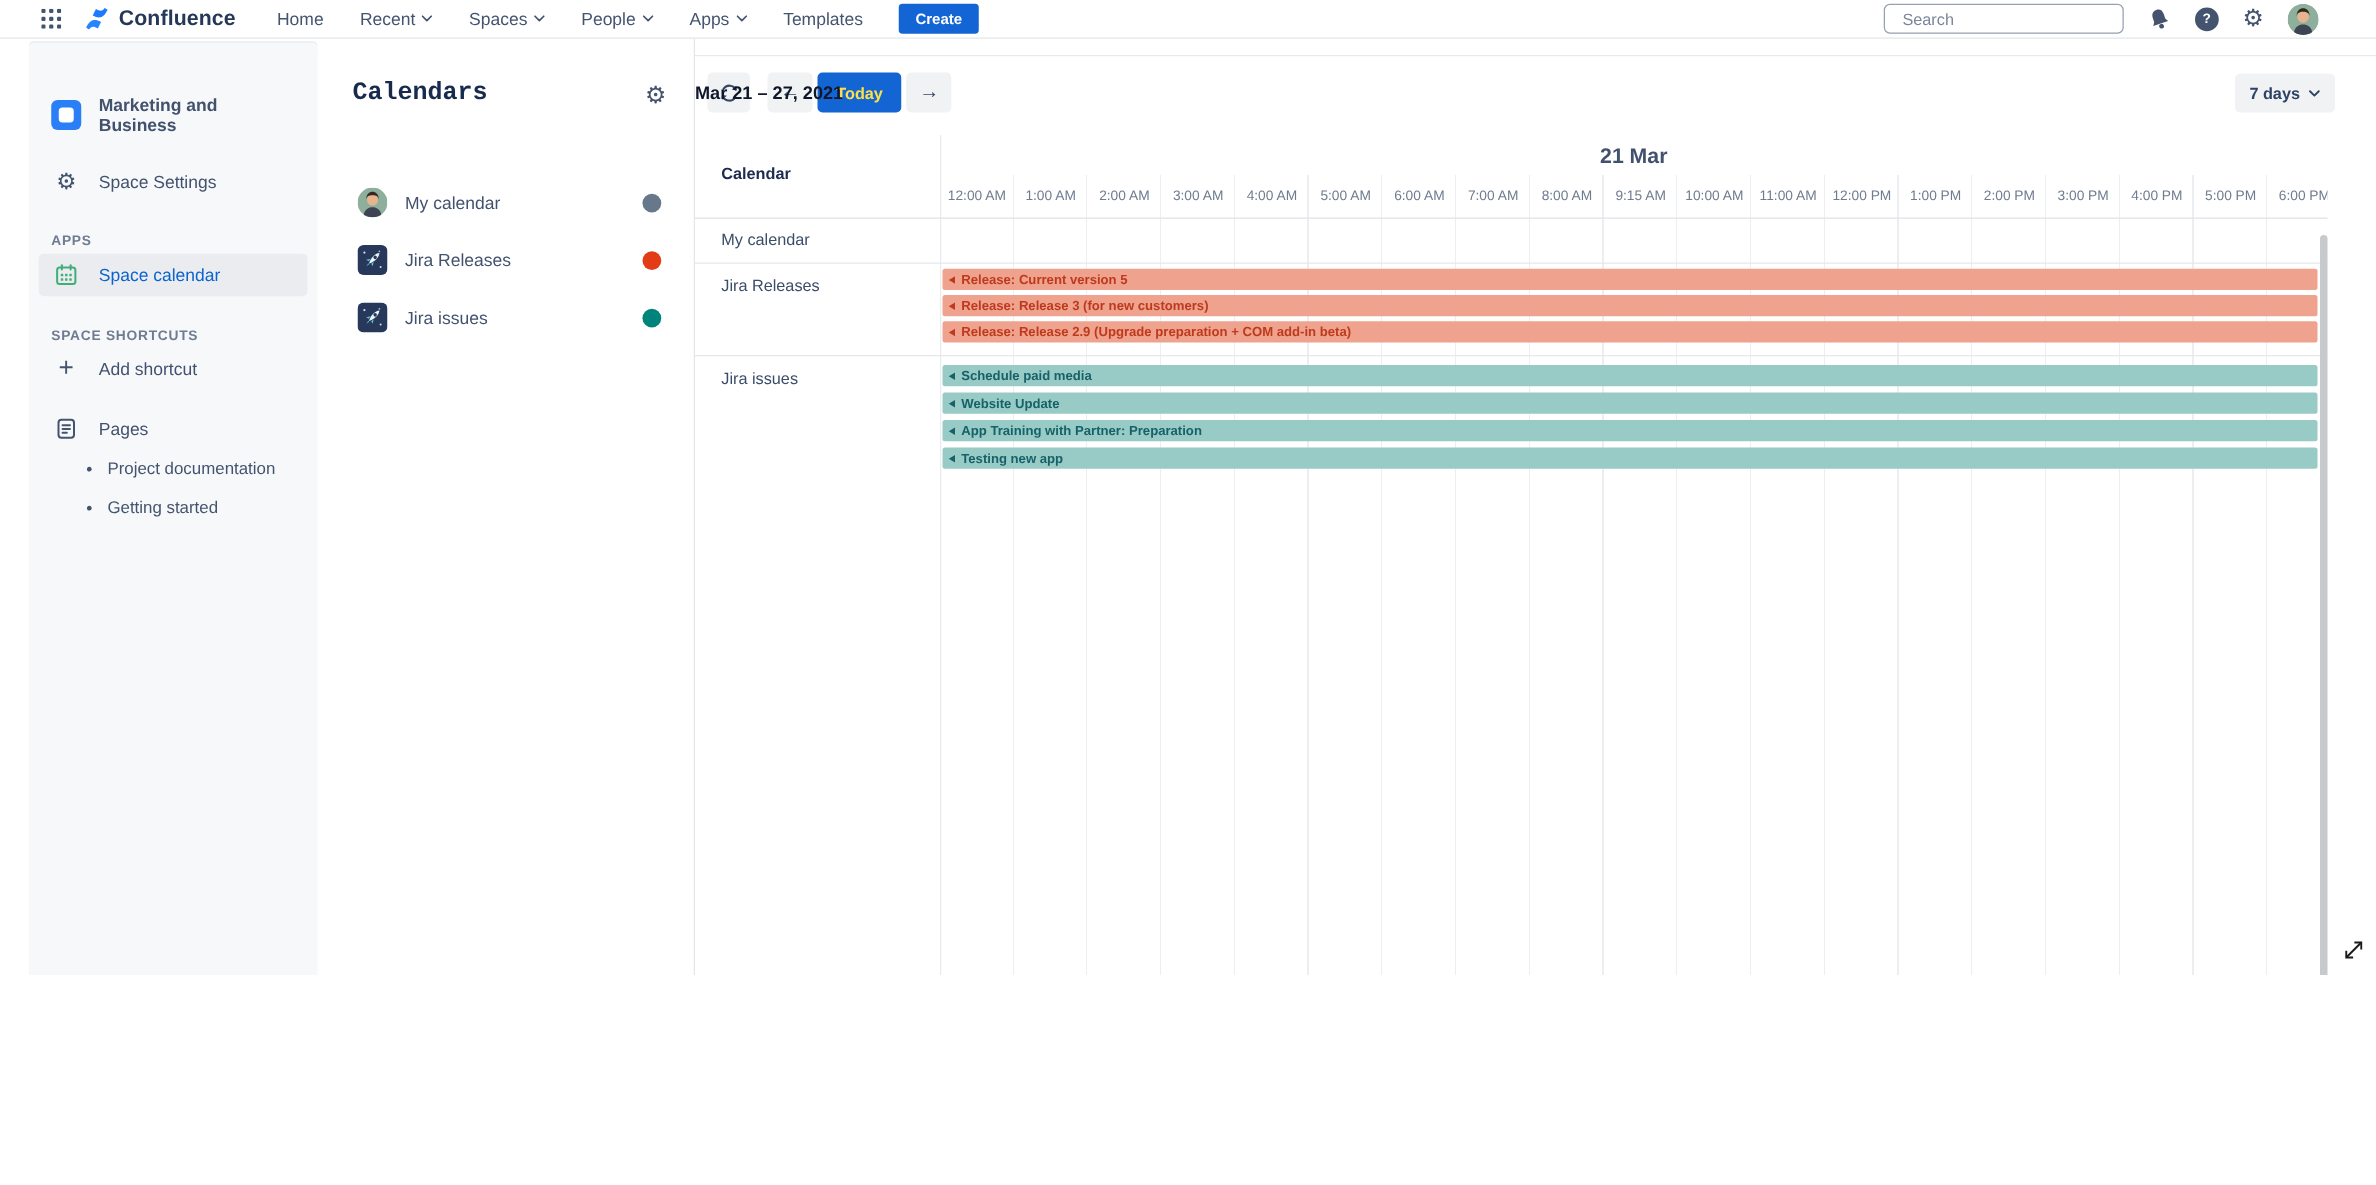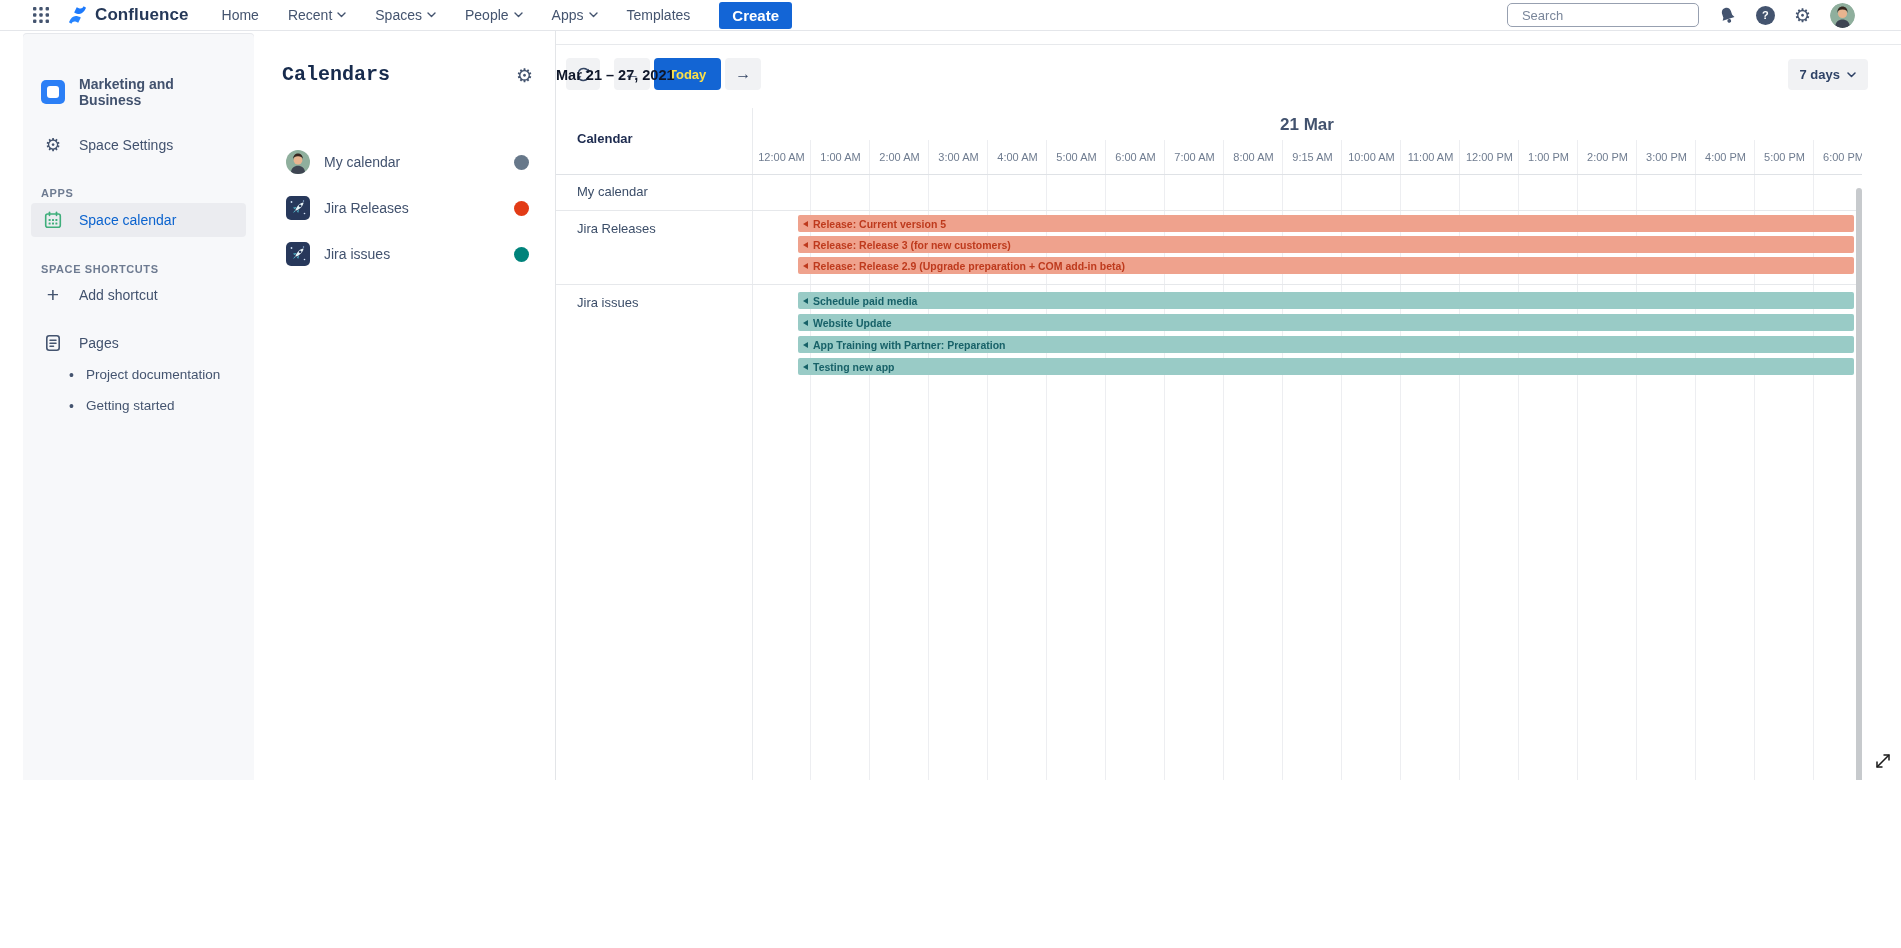--- a/index.html
+++ b/index.html
@@ -9,21 +9,21 @@
 
   
   .topbar { position:absolute; left:0; top:0; right:0; height:31px;
             border-bottom:1px solid #E4E6EA; display:flex; align-items:center;
             padding-left:32px; background:#fff; z-index:30; }
   .appswitch { width:18px; height:18px; display:flex; align-items:center; justify-content:center; cursor:pointer; }
   .logo { display:flex; align-items:center; gap:7px; margin-left:17px; }
   .logo-word { font-size:17px; font-weight:700; color:#253858; letter-spacing:.1px; }
   .nav { display:flex; align-items:center; gap:29px; margin-left:33px; list-style:none; }
   .nav li { display:flex; align-items:center; gap:5px; font-size:14px; color:#44546F; cursor:pointer; white-space:nowrap; }
-  .create-btn { margin-left:29px; background:#1365D6; color:#fff; font-size:15px; font-weight:700;
+  .create-btn { margin-left:29px; background:#1365D6; color:#fff; font-size:12px; font-weight:700;
                 border:none; border-radius:3px; padding:5px 13px; cursor:pointer; }
   .top-right { margin-left:auto; display:flex; align-items:center; gap:19px; padding-right:46px; }
   .searchbox { width:192px; height:24px; border:1px solid #97A0B0; border-radius:5px;
                display:flex; align-items:center; gap:6px; padding:0 8px; background:#fff; }
   .searchbox input { border:none; outline:none; flex:1; font-size:13px; color:#42526E; background:transparent;
                      font-family:"Liberation Sans", sans-serif; }
   .searchbox input::placeholder { color:#7A869A; }
   .help-dot { width:19px; height:19px; border-radius:50%; background:#44546F; color:#fff; font-size:11px;
               font-weight:700; display:flex; align-items:center; justify-content:center; cursor:pointer; }
   .gear-glyph { font-size:19px; color:#44546F; line-height:1; cursor:pointer; }
@@ -81,21 +81,21 @@
   .col-header { position:absolute; left:21px; top:36px; font-size:13px; font-weight:700; color:#1D2B4F; }
   .grid-vline { position:absolute; left:196px; top:13px; height:807px; width:1px; background:#E9EBEE; }
   .hours { position:absolute; left:196px; top:45px; width:1110px; height:34px; display:flex; overflow:hidden; }
   .hours .hcell { width:59px; flex:none; text-align:center; line-height:34px; font-size:11px; color:#6F7C90; }
   .hours-underline { position:absolute; left:0; right:39px; top:79px; height:1px; background:#DFE2E6; }
   .time-area { position:absolute; left:196px; top:45px; width:1110px; height:775px;
                background:repeating-linear-gradient(to right, transparent 0px, transparent 58px, #EDEEF1 58px, #EDEEF1 59px); }
   .rows { position:absolute; left:0; top:79px; right:39px; }
   .cal-row { position:relative; border-bottom:1px solid #E6E8EB; }
   .cal-row .row-label { position:absolute; left:21px; top:10px; font-size:13px; color:#3B4D68; }
-  .cal-row .events { position:absolute; left:198px; right:8px;padding-left:44px; }
+  .cal-row .events { position:absolute; left:198px; right:8px; }
   .event { height:17px; border-radius:2px; display:flex; align-items:center; padding-left:5px;
            margin-bottom:4px; cursor:pointer; overflow:hidden; }
   .event .tri { width:0; height:0; border-top:3.5px solid transparent; border-bottom:3.5px solid transparent;
                 border-right:5px solid currentColor; margin-right:5px; flex:none; }
   .event .etxt { font-size:10.5px; font-weight:700; white-space:nowrap; }
   .vscroll { position:absolute; right:39px; top:93px; width:6px; height:727px; border-radius:3px;
              background:#C7CACD; cursor:pointer; }
   .hscroll { position:absolute; left:149px; top:821px; width:92px; height:7px; border-radius:3.5px;
              background:#C7CACD; cursor:pointer; }
 

